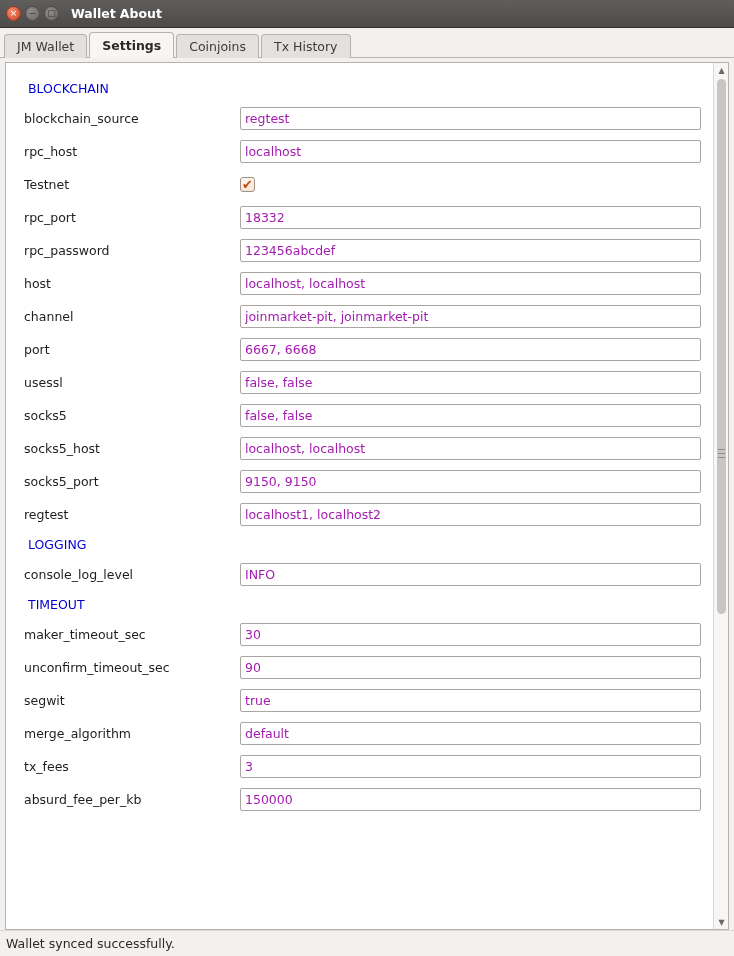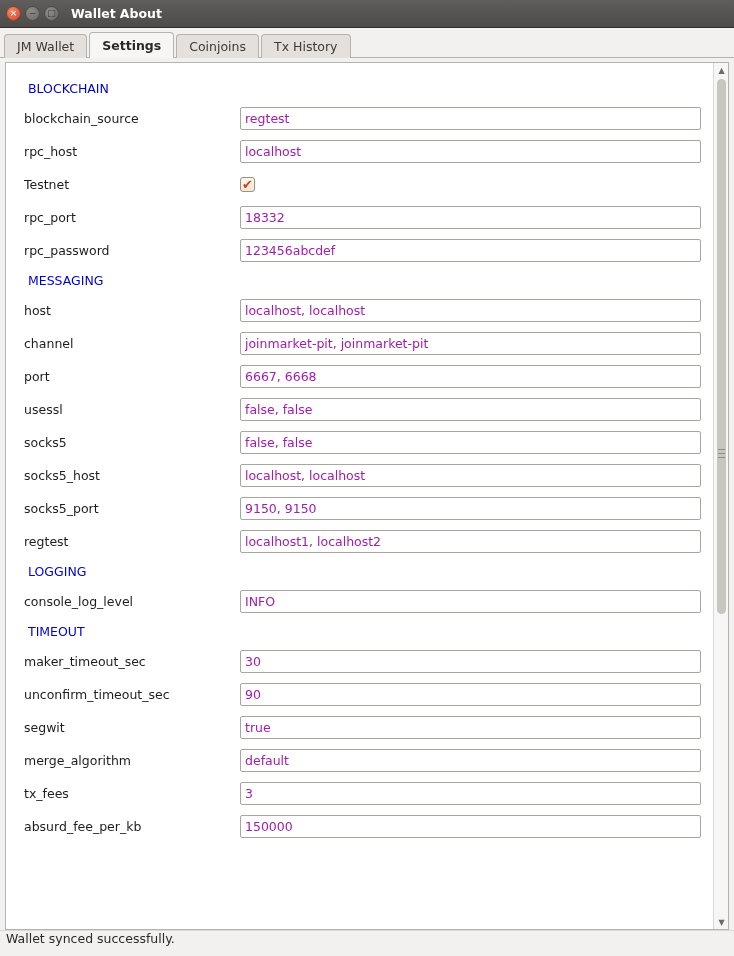--- a/index.html
+++ b/index.html
@@ -157,21 +157,21 @@
   }
   .vgrip {
     position: absolute;
     left: 4px; width: 7px; height: 1px;
     background: #8f8b86;
   }
   
   .statusbar {
     flex: none;
     height: 26px;
-    display: flex; 
+    display: flex; align-items: center;
     padding-left: 6px;
     font-size: 12.5px;
     color: #2b2a27;
     background: #f2f1f0;
     border-top: 1px solid #dcd8d4;
   }
 </style>
 </head>
 <body>
 
@@ -229,23 +229,20 @@
               <input class="field" type="text" value="18332" style="">
             </td>
           </tr>
           <tr class="row">
             <td class="label">rpc_password</td>
             <td class="fieldcell">
               <input class="field" type="text" value="123456abcdef" style="">
             </td>
           </tr>
 
-          <tr class="section">
-            <td class="sectitle" colspan="2">MESSAGING</td>
-          </tr>
           <tr class="row">
             <td class="label">host</td>
             <td class="fieldcell">
               <input class="field" type="text" value="localhost, localhost" style="">
             </td>
           </tr>
           <tr class="row">
             <td class="label">channel</td>
             <td class="fieldcell">
               <input class="field" type="text" value="joinmarket-pit, joinmarket-pit" style="">

